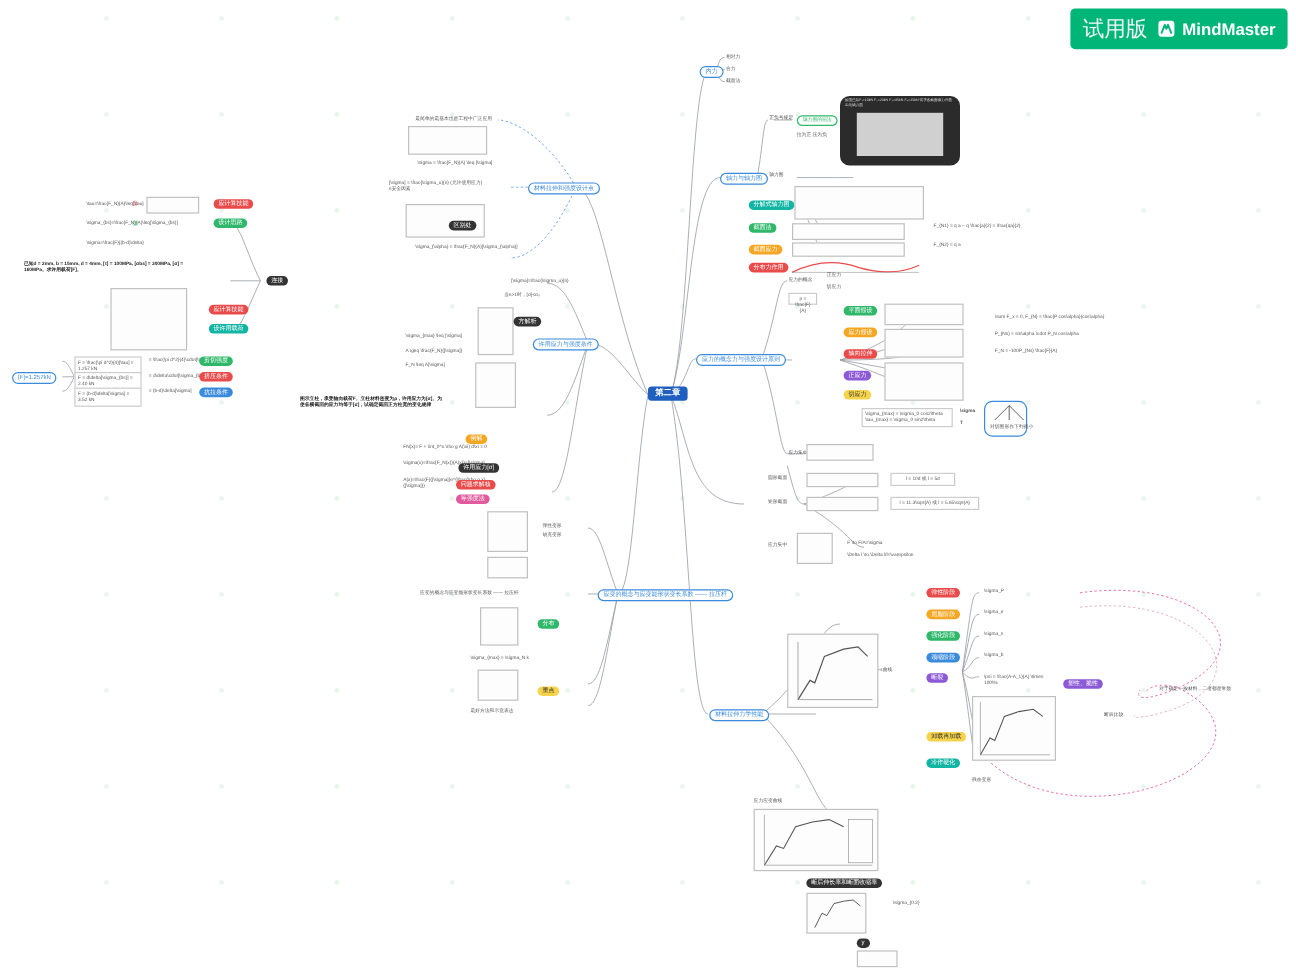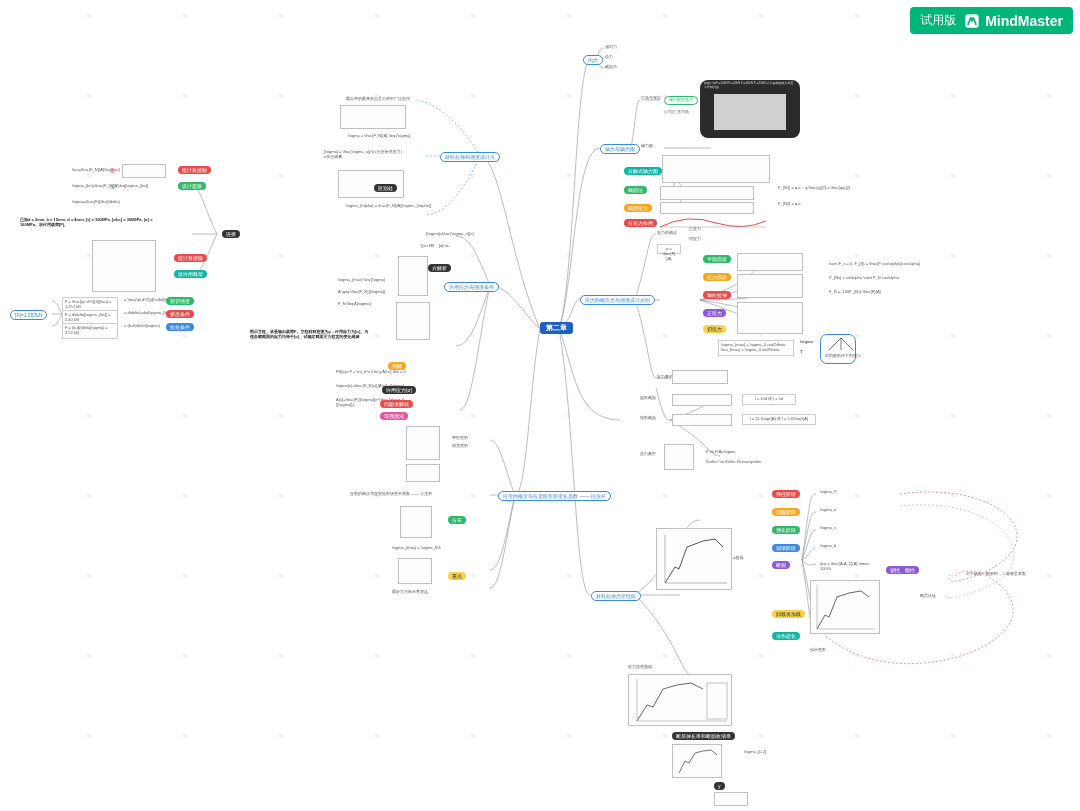--- a/index.html
+++ b/index.html
@@ -4,21 +4,21 @@
 <style>
 *{margin:0;padding:0;box-sizing:border-box;font-family:"Microsoft YaHei",Arial,sans-serif}
 body{width:1080px;height:811px;overflow:hidden;background:#fff;position:relative}
 
 
 .wm{position:absolute;inset:0;z-index:0;pointer-events:none}
 .wm span{position:absolute;color:#e8f5ec;font-size:11px;white-space:nowrap;transform:rotate(-10deg)}
 
 
 .hdr{position:absolute;top:7px;right:7px;z-index:50;display:flex;align-items:center;background:#00b578;border-radius:4px;padding:5px 10px;color:#fff;font-size:13px}
-.hdr .trial{margin-right:8px;opacity:.95;font-size:12px}
+.hdr .trial{margin-right:8px;opacity:.95;font-size:18px}
 .hdr svg{width:16px;height:16px;margin-right:5px}
 .hdr .brand{font-weight:700;font-size:14px}
 
 .map{position:absolute;inset:0;z-index:2}
 .n{position:absolute;font-size:5px;line-height:1.2;color:#333}
 .pill{border-radius:7px;padding:1px 4px;color:#fff;font-size:5px;white-space:nowrap}
 .outline{border:1px solid;border-radius:7px;padding:1px 4px;background:#fff;white-space:nowrap}
 .box{border:1px solid #ccc;background:#fff;padding:2px}
 .dkbox{background:#333;color:#fff;border-radius:7px;padding:1px 4px;font-size:5px;white-space:nowrap}
 .cen{background:#1e5fbf;color:#fff;border-radius:3px;padding:2px 6px;font-size:7px;font-weight:700}

